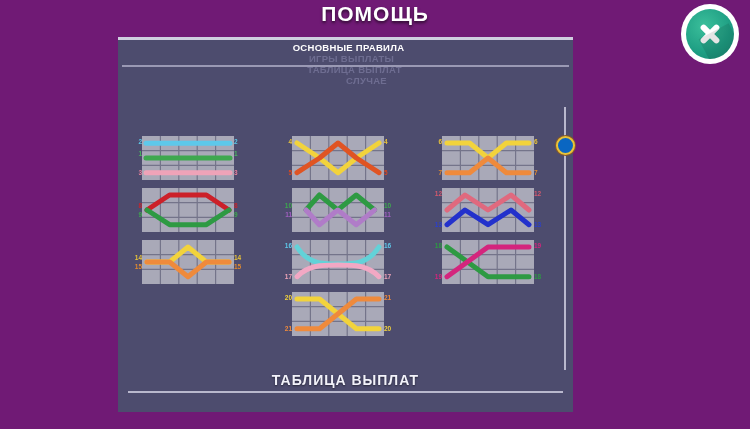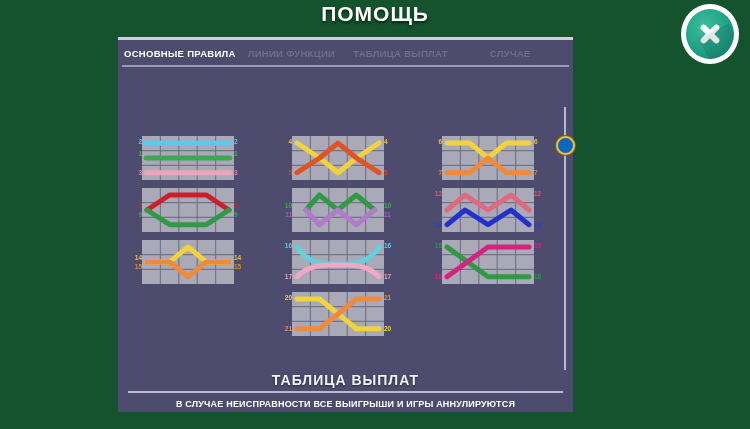--- a/index.html
+++ b/index.html
@@ -2,21 +2,21 @@
 <html><head>
 <meta charset="utf-8">
 <style>
   * { box-sizing: border-box; margin: 0; padding: 0; }
   html, body {
     width: 750px; height: 429px;
     background: #0b0a2a;
     font-family: "Liberation Sans", sans-serif;
     overflow: hidden;
   }
-  #root { position: relative; width: 750px; height: 429px; background: #14532d; }
+  #root { position: relative; width: 750px; height: 429px; background: #701a75; }
 
   
   .page-title {
     position: absolute; top: 2px; left: 0; width: 750px;
     text-align: center;
     color: #ffffff;
     font-size: 21px; font-weight: bold; letter-spacing: 1px;
     text-shadow: 0 2px 3px rgba(0,0,0,.6);
   }
 
@@ -55,21 +55,21 @@
     background: #4d4c6e;
   }
   .panel-topline {
     position: absolute; left: 0; top: 0; width: 455px; height: 3px;
     background: #cfcfe0;
   }
 
   
   .tabs {
     position: absolute; left: 0; top: 5px; width: 455px; height: 23px;
-    display: flex; align-items: center;
+    display: flex; align-items: center; flex-direction: column;
   }
   .tab {
     font-size: 9.5px; font-weight: bold; letter-spacing: .3px;
     white-space: nowrap; cursor: pointer;
   }
   .tab.active { color: #ffffff; padding-left: 6px; }
   .tab.inactive { color: #6e6d91; }
   .t2 { margin-left: 12px; }
   .t3 { margin-left: 18px; }
   .t4 { margin-left: 42px; }
@@ -153,21 +153,21 @@
           <i></i>
         </span>
     </div>
   </div>
 
   <div class="panel">
     <div class="panel-topline"></div>
 
     <div class="tabs">
       <div class="tab active">ОСНОВНЫЕ ПРАВИЛА</div>
-      <div class="tab inactive t2">ЛИНИИ ФУНКЦИИ</div>
+      <div class="tab inactive t2">ИГРЫ ВЫПЛАТЫ</div>
       <div class="tab inactive t3">ТАБЛИЦА ВЫПЛАТ</div>
       <div class="tab inactive t4">СЛУЧАЕ</div>
     </div>
     <div class="tabs-underline"></div>
 
 
     <div class="scroll-track"></div>
     <div class="scroll-thumb"></div>
 
     <div class="lines-area">
@@ -465,16 +465,15 @@
             <span class="lbl-top" style="color:#ef8a3c">21</span>
             <span class="lbl-bottom" style="color:#f2d33c">20</span>
           </div>
         </div>
       </div>
 
     </div>
 
     <div class="footer-title">ТАБЛИЦА ВЫПЛАТ</div>
     <div class="footer-rule"></div>
-    <div class="footer-note">В СЛУЧАЕ НЕИСПРАВНОСТИ ВСЕ ВЫИГРЫШИ И ИГРЫ АННУЛИРУЮТСЯ</div>
   </div>
 
 </div>
 
 </body></html>

